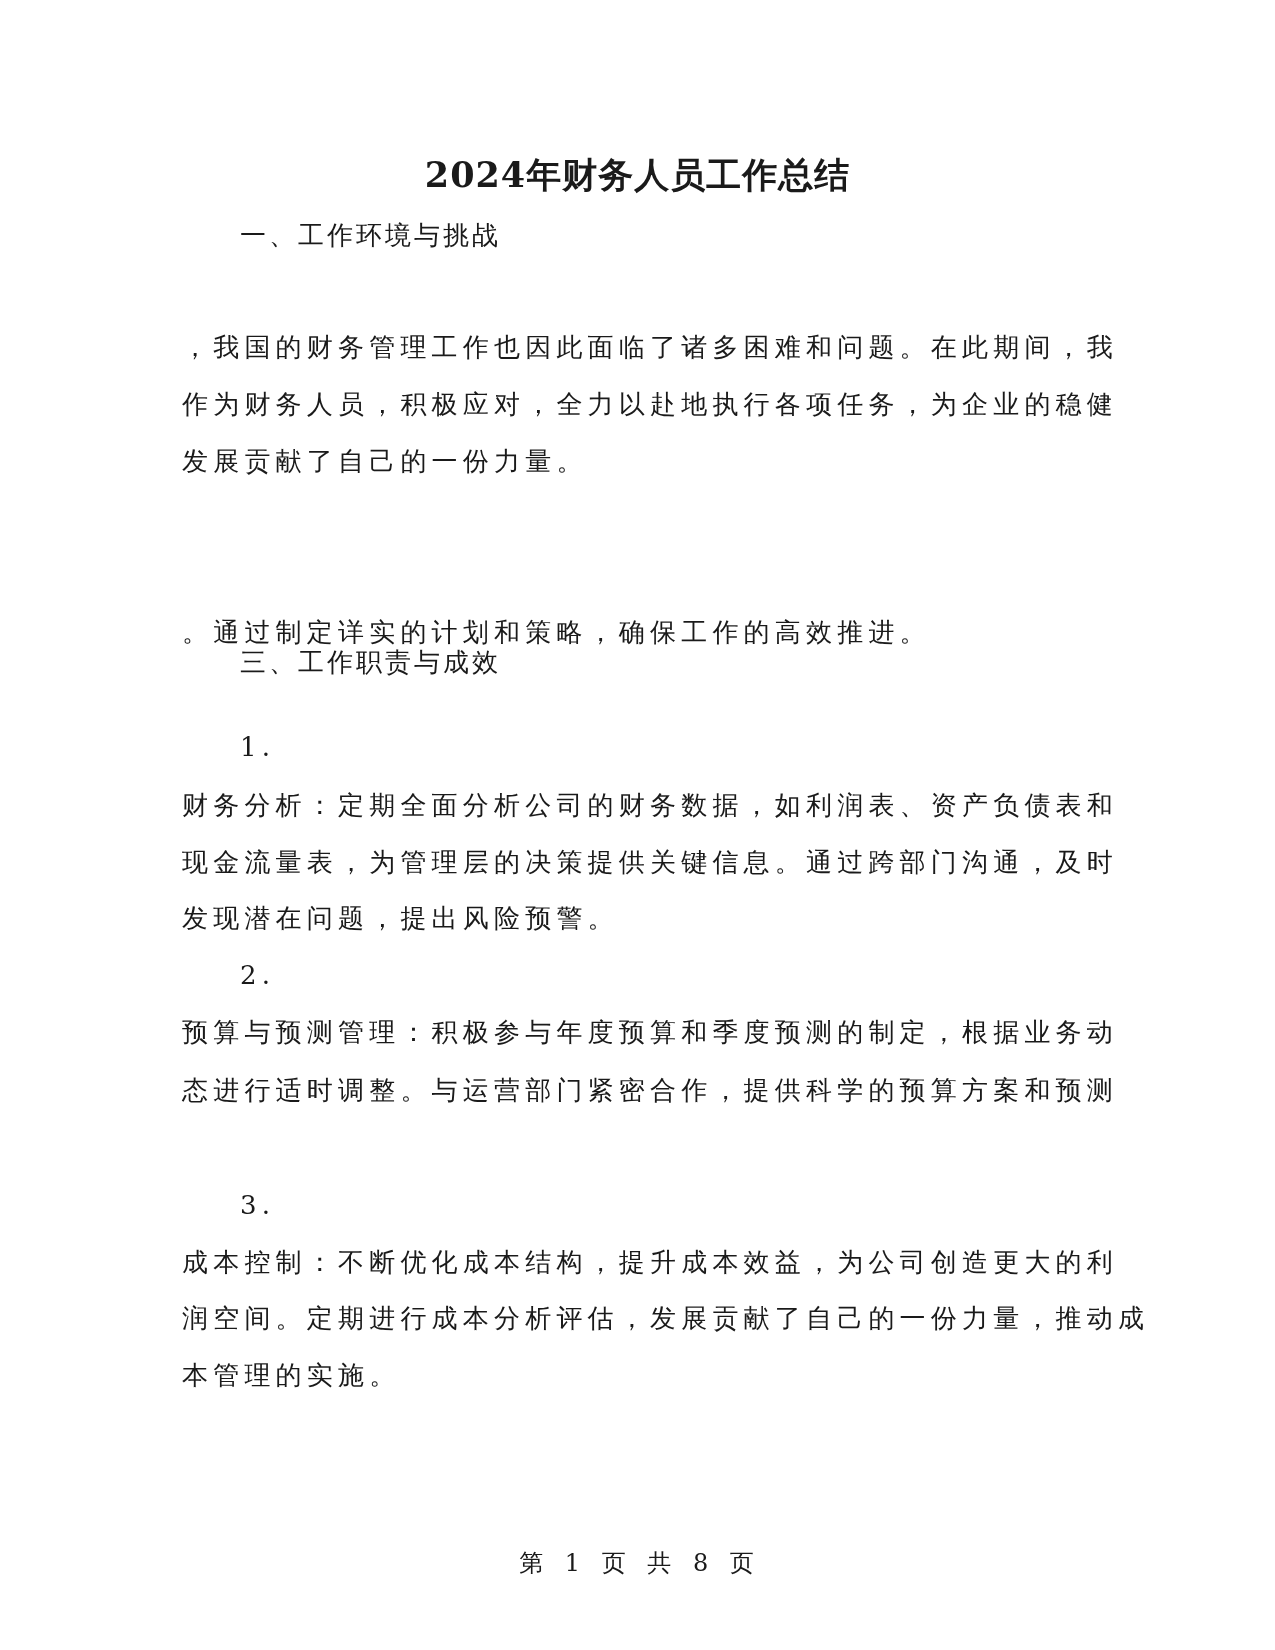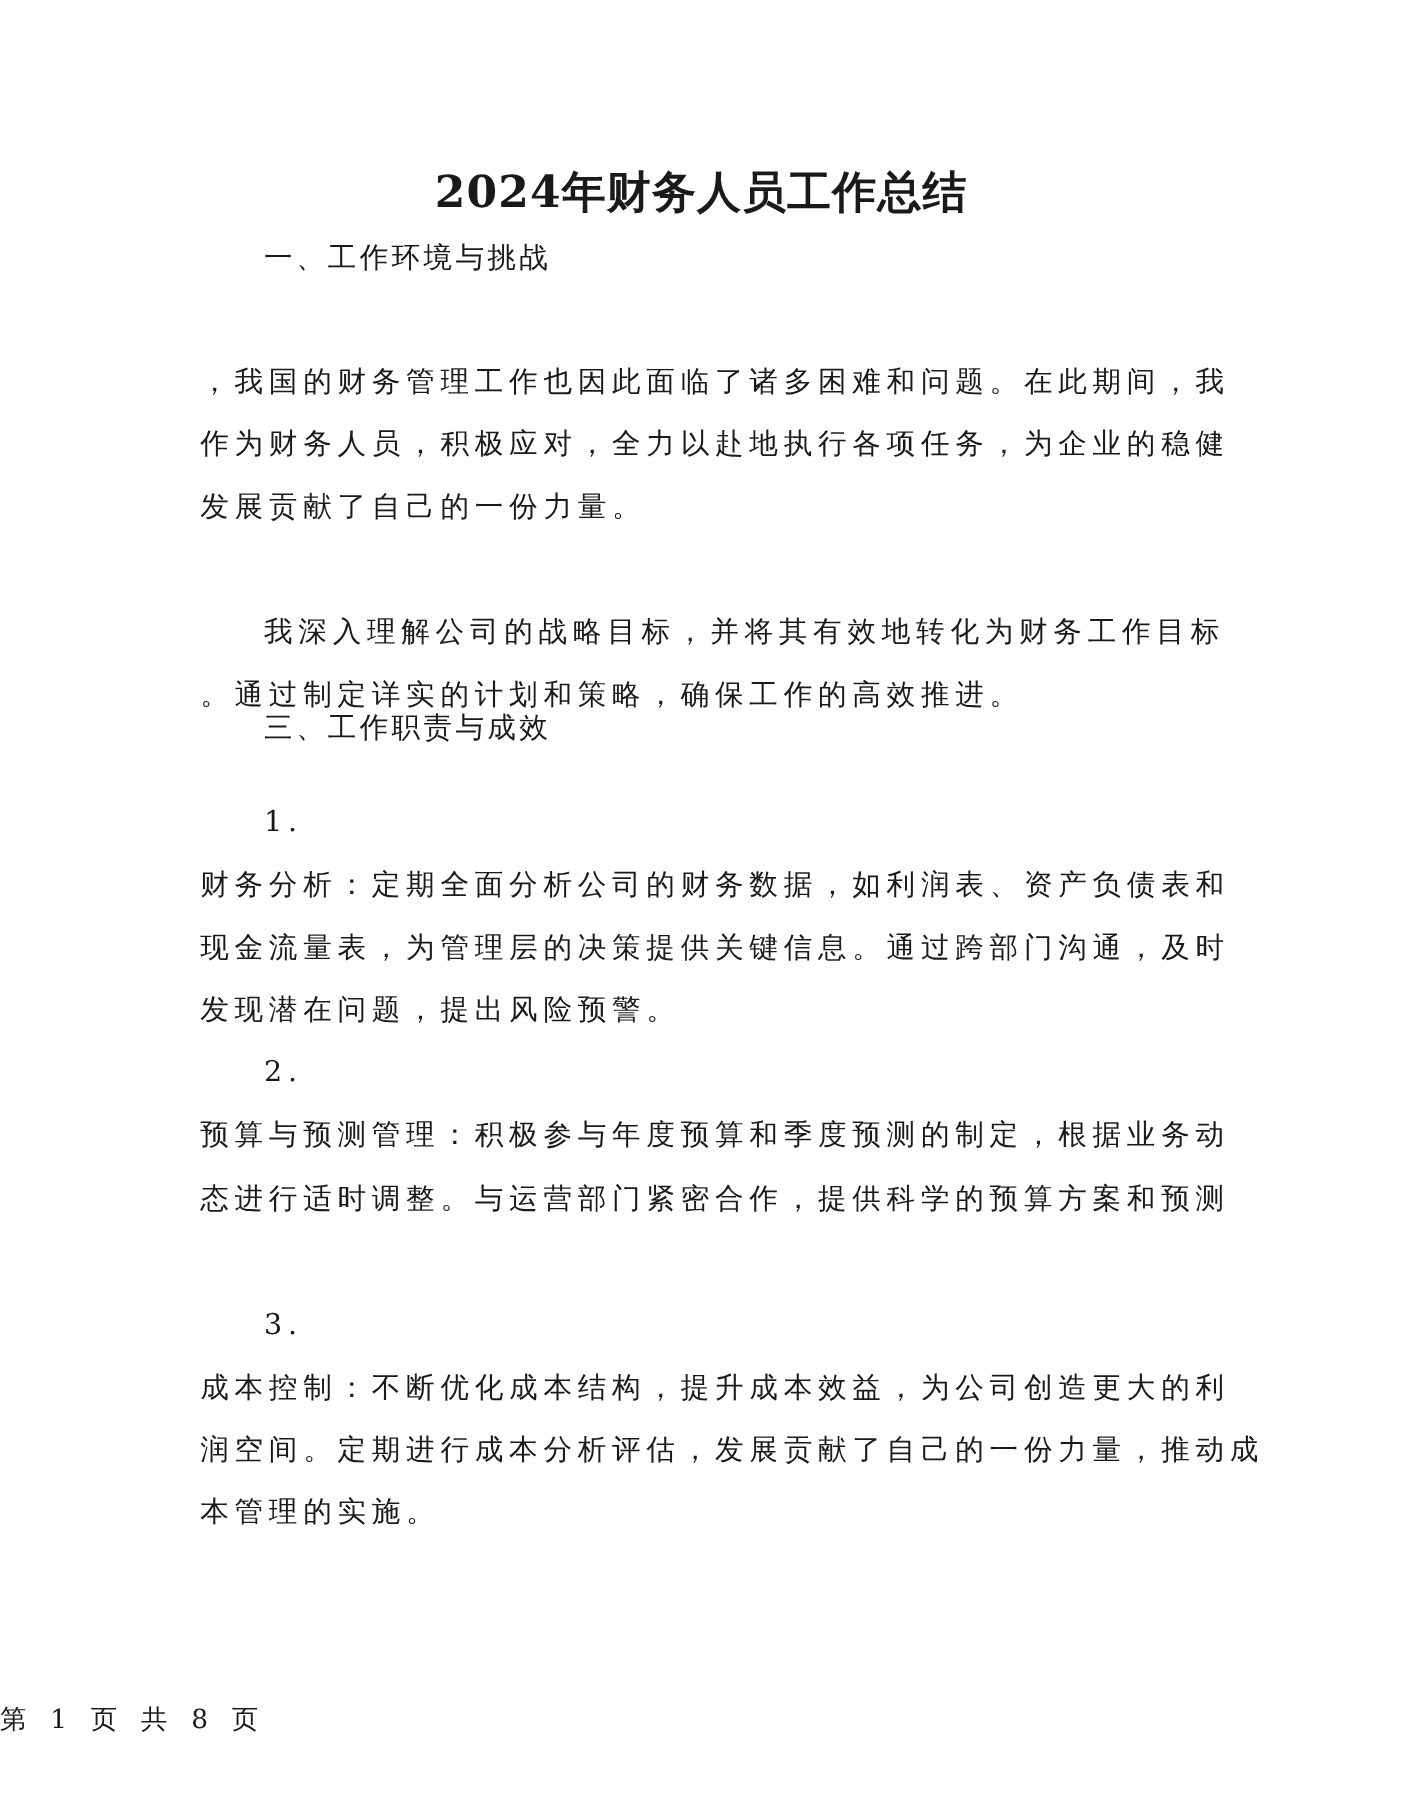--- a/index.html
+++ b/index.html
@@ -1,41 +1,40 @@
 <!DOCTYPE html>
 <html><head>
 <meta charset="utf-8">
 <style>
   html, body { margin: 0; padding: 0; background: #ffffff; }
   body { width: 1275px; height: 1650px; position: relative; overflow: hidden;
          font-family: "DejaVu Serif", "Liberation Serif", serif; color: #1a1a1a; }
   .page { position: absolute; left: 0; top: 0; width: 1275px; height: 1650px; }
   .title { position: absolute; top: 152px; left: 0; width: 1275px; text-align: center;
-           font-size: 40px; font-weight: bold; letter-spacing: 1px; line-height: 46px; }
+           font-size: 35px; font-weight: bold; letter-spacing: 1px; line-height: 46px; }
   .line { position: absolute; left: 182px; width: 890px; font-size: 26px; line-height: 40px;
           letter-spacing: 5.2px; white-space: nowrap; }
   .heading { font-weight: normal; font-family: "DejaVu Sans", "Liberation Sans", sans-serif; letter-spacing: 3px; }
   .indent { left: 240px; }
-  .footer { position: absolute; top: 1543px; left: 0; width: 1275px; text-align: left;
+  .footer { position: absolute; top: 1543px; left: 0; width: 1275px; text-align: center;
             font-size: 24px; line-height: 40px; letter-spacing: 2px; word-spacing: 10px; }
   .blank { display: inline-block; width: 82px; border-bottom: 1.5px solid #1a1a1a; height: 26px; vertical-align: -4px; margin: 0 2px; }
 </style>
 </head>
 <body>
 
 <div class="page">
 
   <div class="title">2024年财务人员工作总结</div>
 
   <div class="line heading indent" style="top:215px">一、工作环境与挑战</div>
   <div class="line" style="top:327px">，我国的财务管理工作也因此面临了诸多困难和问题。在此期间，我</div>
   <div class="line" style="top:384px">作为财务人员，积极应对，全力以赴地执行各项任务，为企业的稳健</div>
   <div class="line" style="top:441px">发展贡献了自己的一份力量。</div>
 
-  <div class="line indent" style="top:555px">我深入理解公司的战略目标，并将其有效地转化为财务工作目标</div>
   <div class="line" style="top:612px">。通过制定详实的计划和策略，确保工作的高效推进。</div>
 
   <div class="line heading indent" style="top:642px">三、工作职责与成效</div>
 
   <div class="line indent" style="top:727px">1.</div>
   <div class="line" style="top:842px">现金流量表，为管理层的决策提供关键信息。通过跨部门沟通，及时</div>
   <div class="line" style="top:785px">财务分析：定期全面分析公司的财务数据，如利润表、资产负债表和</div>
   <div class="line" style="top:898px">发现潜在问题，提出风险预警。</div>
 
   <div class="line indent" style="top:955px">2.</div>

